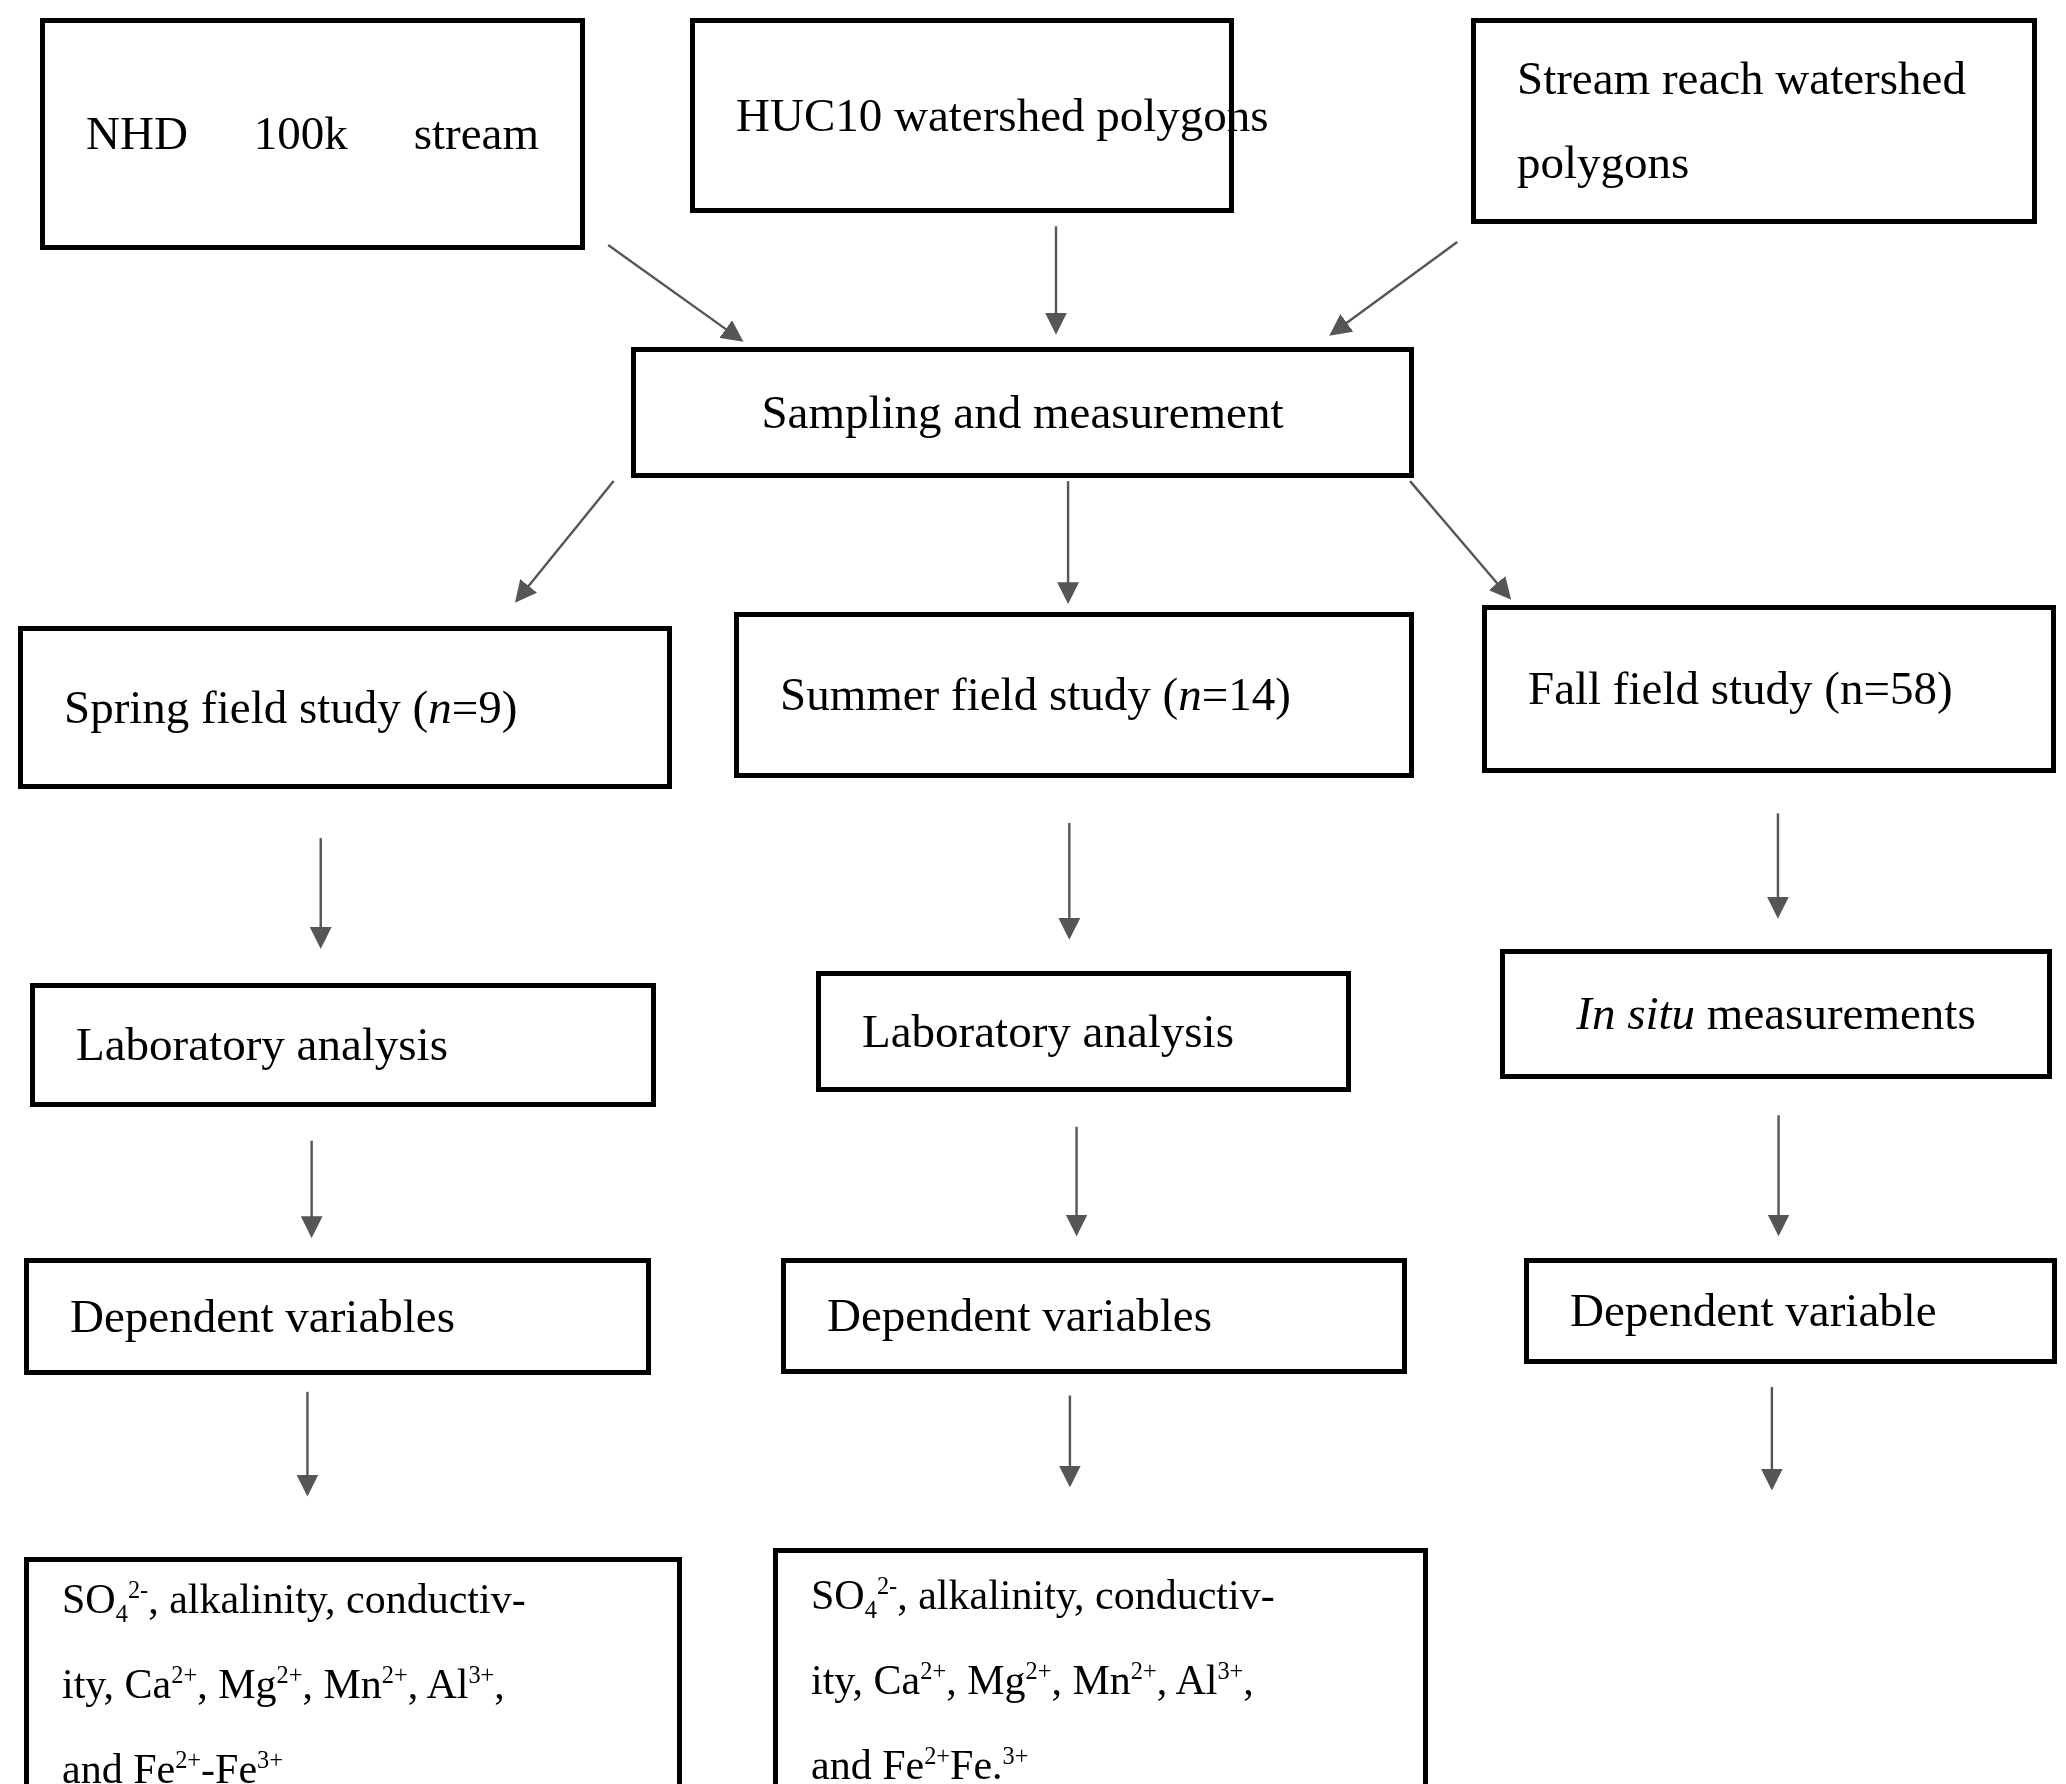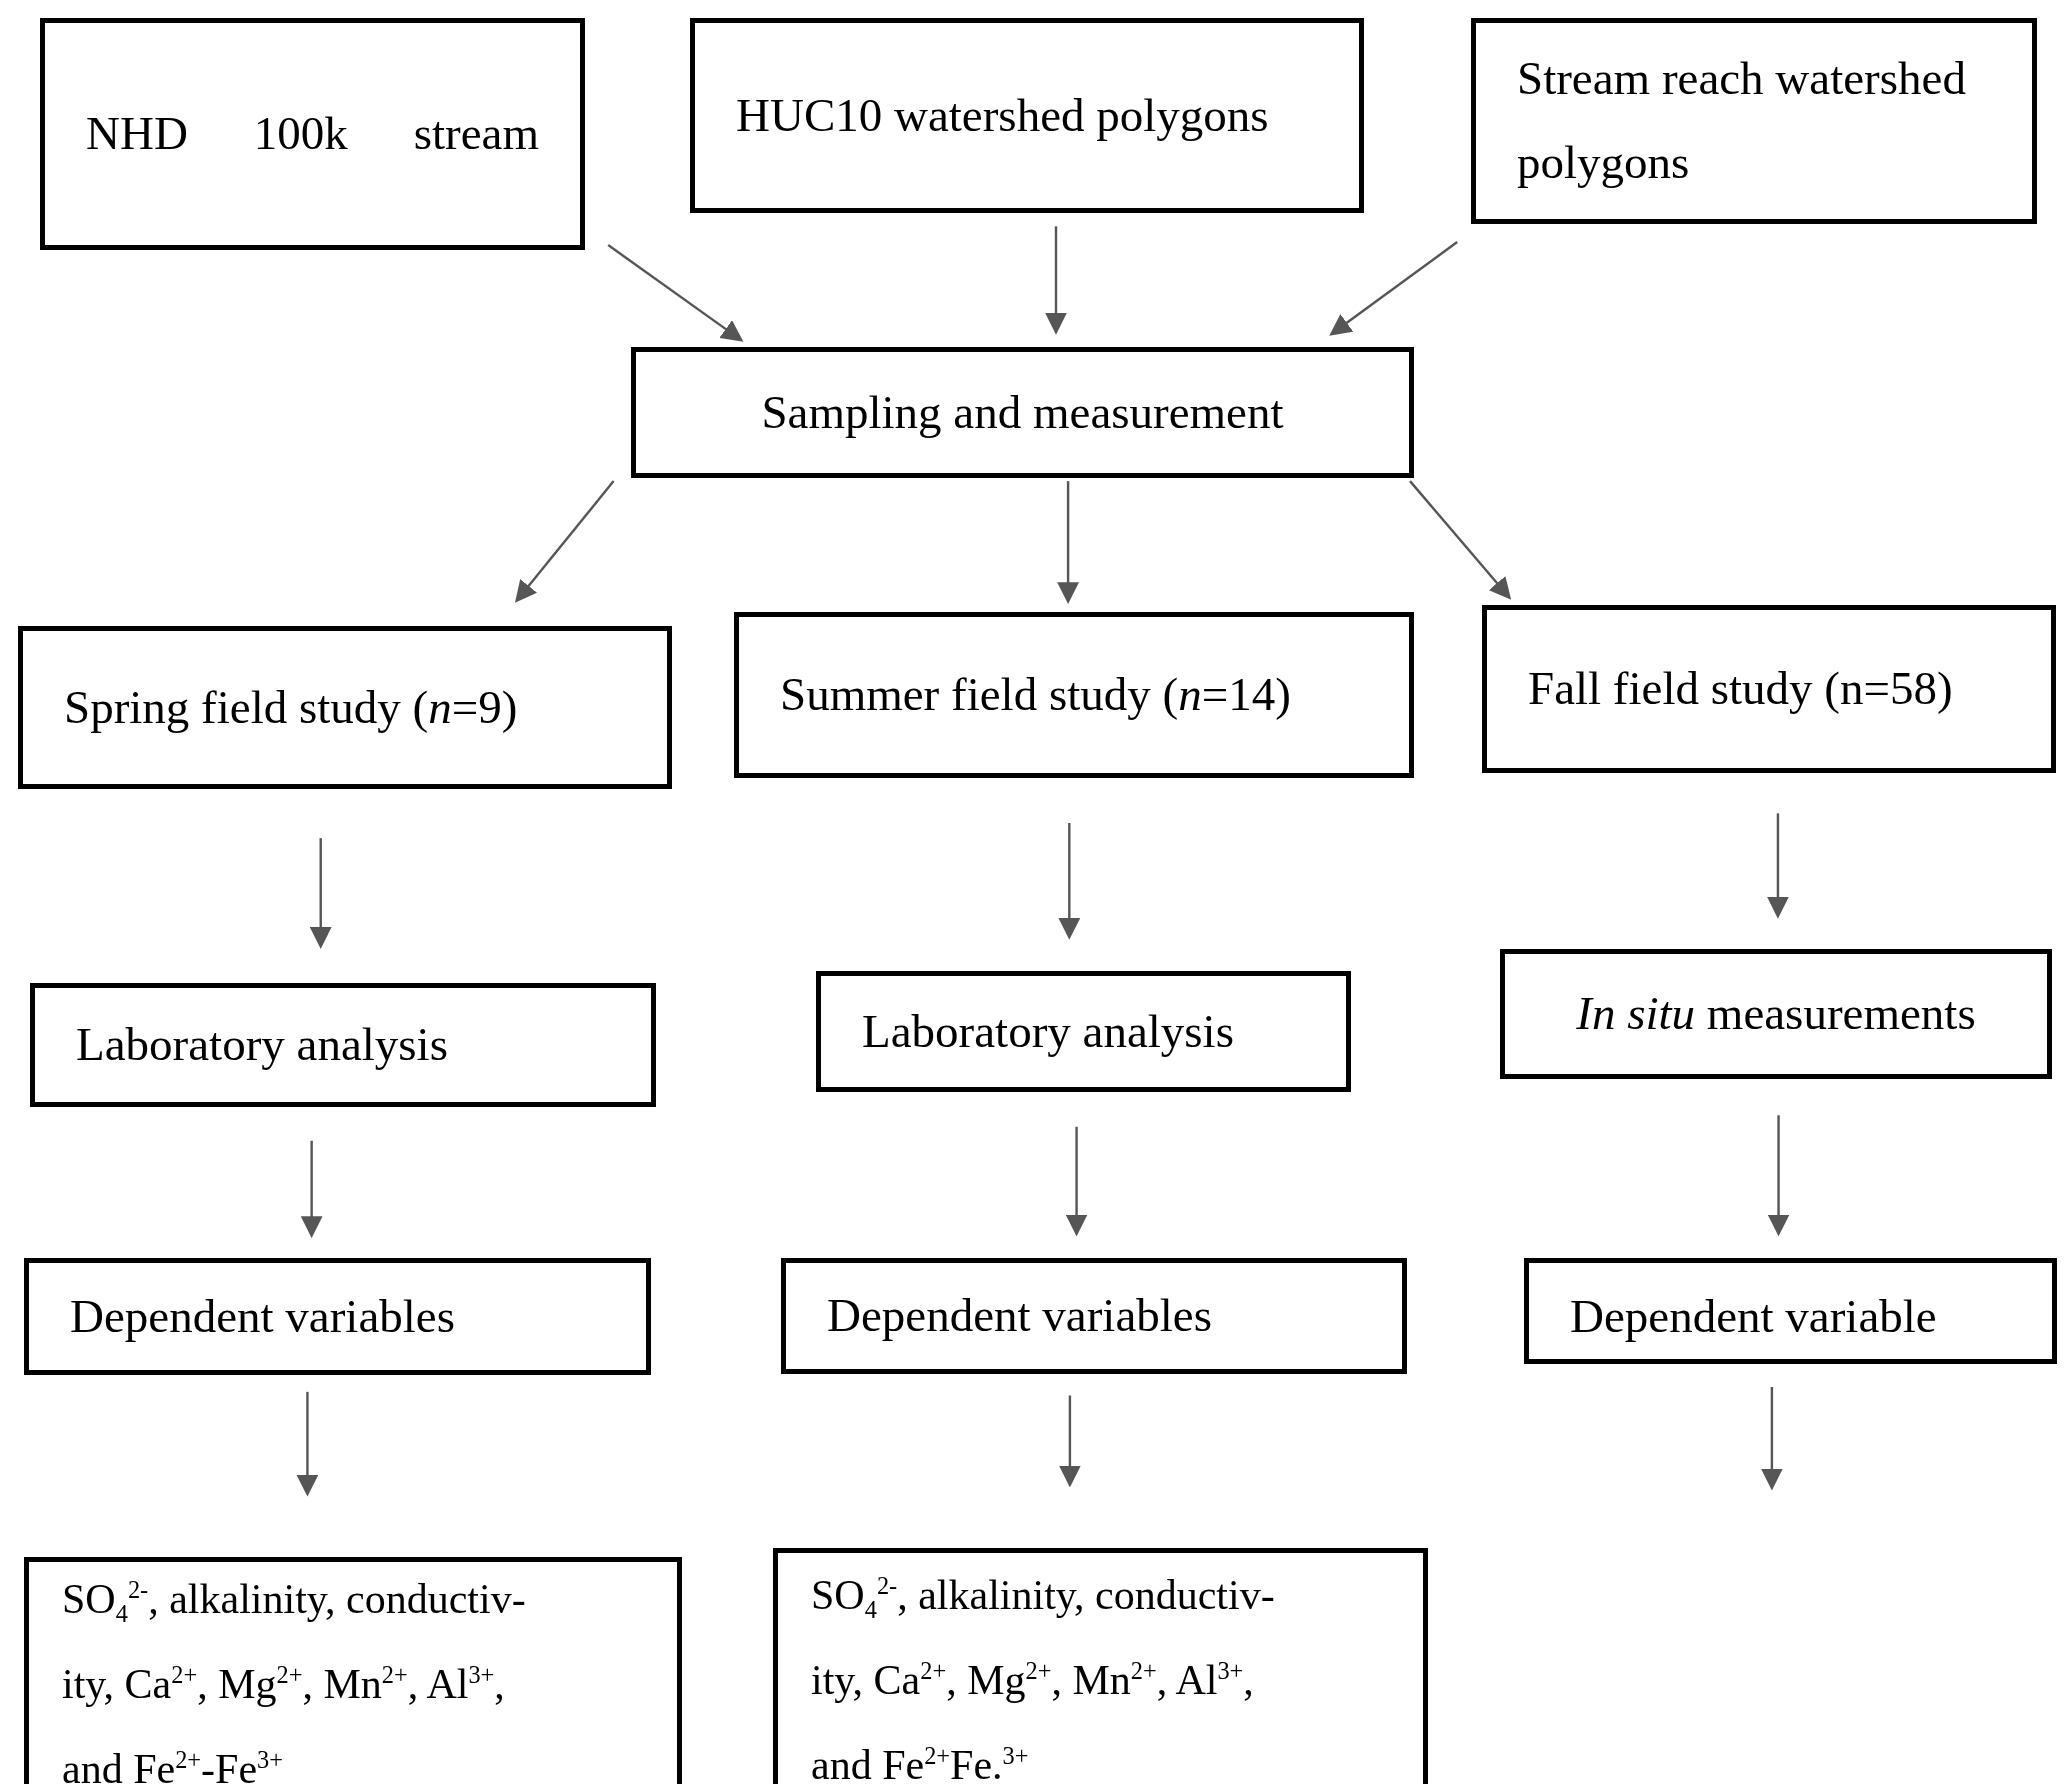--- a/index.html
+++ b/index.html
@@ -23,36 +23,36 @@
     font-size: 47px;
     padding: 0 41px;
   }
   .node .line { white-space: nowrap; line-height: 1.78; }
   .node .line.stretch { display: flex; justify-content: space-between; }
   sup { font-size: 58%; line-height: 0; }
   sub { font-size: 58%; line-height: 0; }
 
   
   #node-nhd          { left: 40px;   top: 18px;   width: 545px;  height: 232px; }
-  #node-huc10        { left: 690px; top: 18px;   width: 674px; height: 195px; }
+  #node-huc10        { left: 690px; top: 18px;   width: 544px; height: 195px; }
   #node-stream-reach { left: 1471px; top: 18px;   width: 566px;  height: 206px; }
   
   #node-sampling     { left: 631px; top: 347px;  width: 783px; height: 131px; text-align: center; padding: 0; }
   
   #node-spring       { left: 18px;   top: 626px; width: 654px; height: 163px; }
   #node-summer       { left: 734px; top: 612px; width: 680px; height: 166px; }
   #node-fall         { left: 1482px; top: 605px; width: 574px;  height: 168px; }
   
   #node-lab-spring   { left: 30px;   top: 983px; width: 626px; height: 124px; }
   #node-lab-summer   { left: 816px; top: 971px; width: 535px;  height: 121px; }
   #node-insitu       { left: 1500px; top: 949px; width: 552px;  height: 130px; text-align: center; padding: 8px 24px; }
   
   #node-dep-spring   { left: 24px;   top: 1258px; width: 627px; height: 117px; }
   #node-dep-summer   { left: 781px; top: 1258px; width: 626px; height: 116px; }
-  #node-dep-fall     { left: 1524px; top: 1258px; width: 533px;  height: 106px; justify-content: flex-end; }
+  #node-dep-fall     { left: 1524px; top: 1258px; width: 533px;  height: 106px; }
   
   #node-vars-spring  { left: 24px;   top: 1517px; width: 658px; height: 254px; }
   #node-vars-summer  { left: 773px; top: 1508px; width: 655px; height: 264px; }
   #node-conductivity { left: 1503px; top: 1511px; width: 532px;  height: 119px; }
 
   .vars { font-size: 42px; padding: 0 33px; margin-top: 40px; }
   .vars .line { line-height: 85px; }
 
   #arrow-layer {
     position: absolute;

